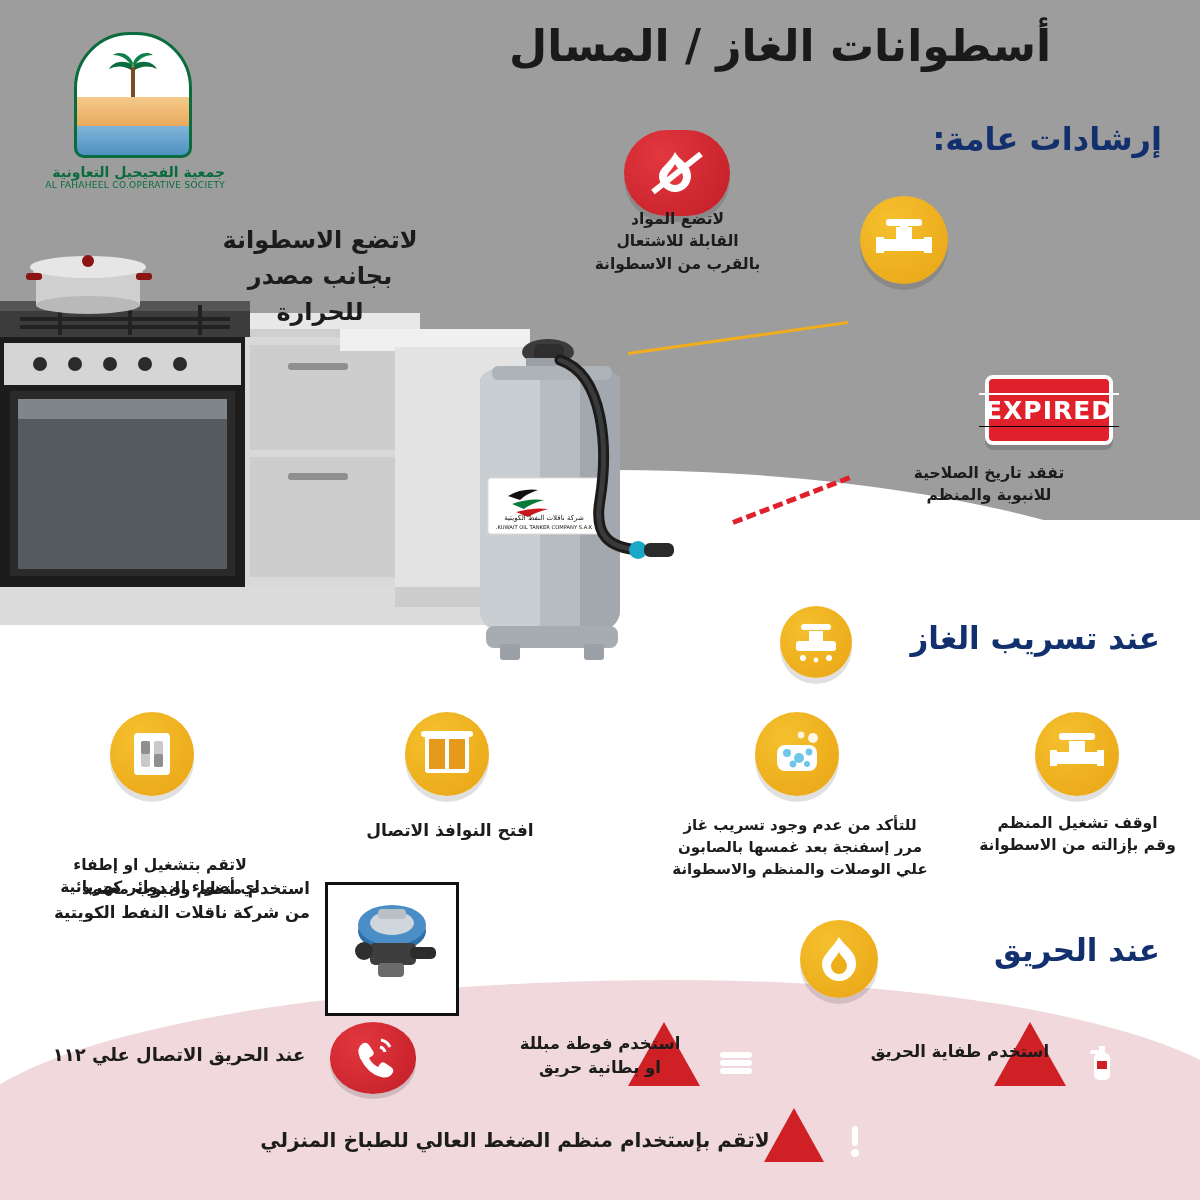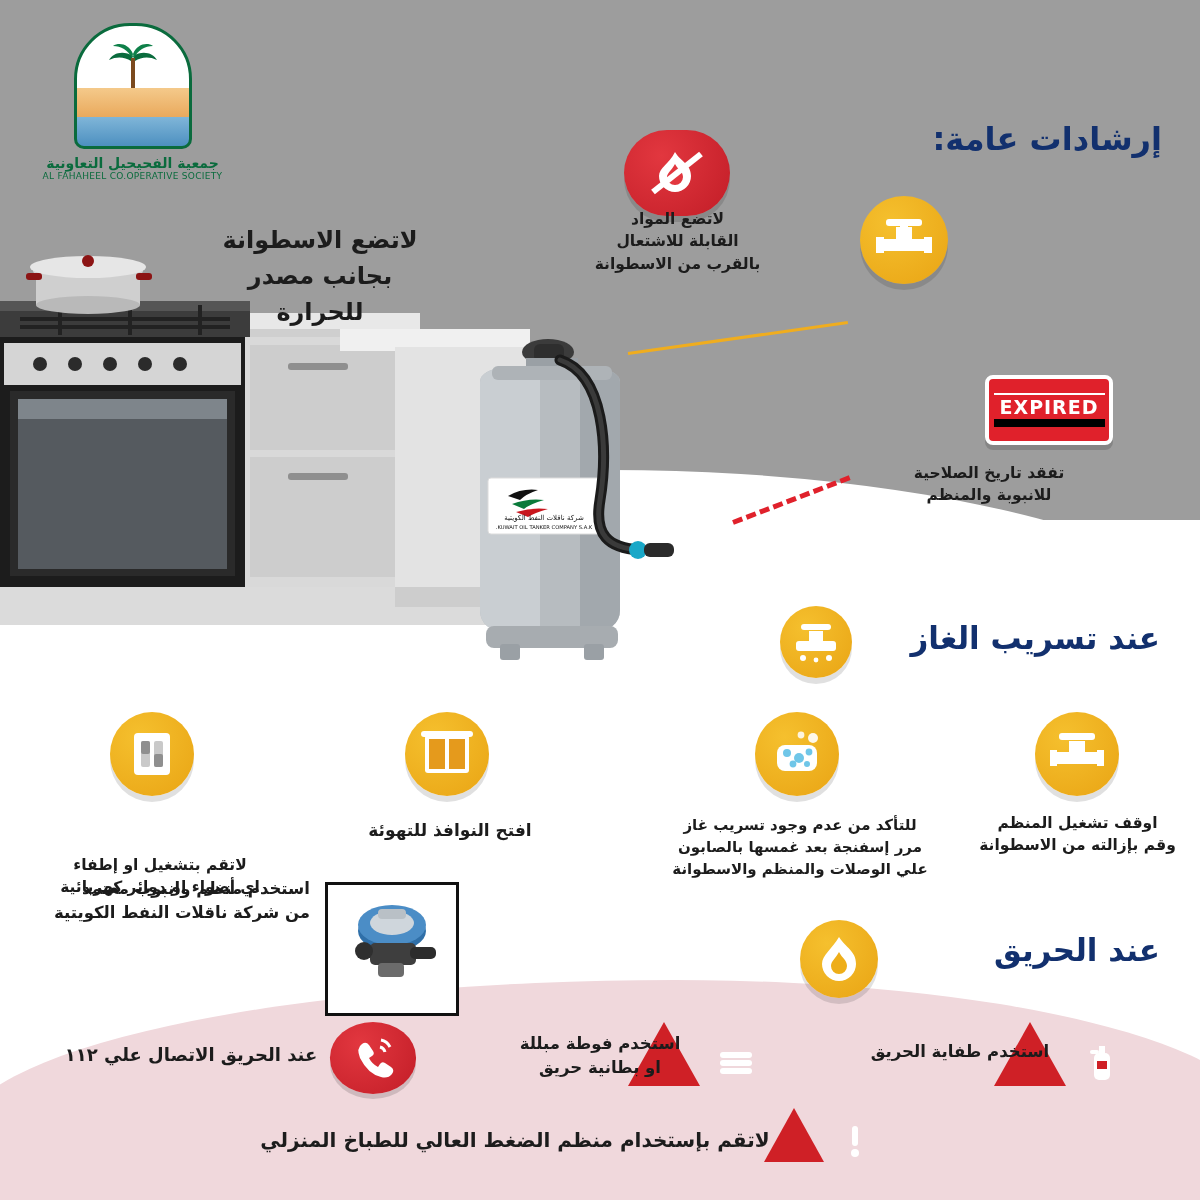--- a/index.html
+++ b/index.html
@@ -23,21 +23,21 @@
   .bg-pink{
     position:absolute;left:-40px;top:980px;width:1300px;height:260px;background:#f0d8dc;
     border-radius:55% 45% 0 0 / 60% 55% 0 0;
   }
 
   
   .title{
     position:absolute;top:18px;right:40px;width:760px;text-align:center;
     color:#1a1a1a;font-size:44px;font-weight:bold;line-height:1.25;
   }
-  .logo{position:absolute;left:40px;top:23px;width:185px;text-align:center;}
+  .logo{position:absolute;left:40px;top:32px;width:185px;}
   .logo-badge{
     width:112px;height:120px;margin:0 auto;position:relative;
     border:3px solid #0a6b3d;border-radius:56px 56px 10px 10px;
     background:linear-gradient(#ffffff 0%,#ffffff 52%,#f4c98a 52%,#e9a95c 76%,#7fb5d8 76%,#4d90c0 100%);
     overflow:hidden;
   }
   .palm{position:absolute;left:50%;top:14px;transform:translateX(-50%);}
   .logo-txt-ar{margin-top:6px;color:#0a6b3d;font-size:14px;font-weight:bold;}
   .logo-txt-en{color:#0a6b3d;font-size:9px;font-weight:normal;letter-spacing:.3px;}
 
@@ -68,22 +68,22 @@
     position:absolute;color:#12306e;font-size:31px;font-weight:bold;text-align:right;
   }
 
   
   .expired{
     position:absolute;width:120px;height:62px;background:#e0212b;border:4px solid #ffffff;
     border-radius:8px;display:flex;align-items:center;justify-content:center;
     box-shadow:0 5px 0 rgba(0,0,0,.15);
   }
   .expired span{
-    color:#ffffff;font-size:19px;font-weight:bold;letter-spacing:1px;
-    border-top:2px solid #fff;border-bottom:8px solid #000000;padding:1px 6px;
+    color:#ffffff;font-size:25px;font-weight:bold;letter-spacing:1px;
+    border-top:2px solid #fff;border-bottom:1px solid #000000;padding:1px 6px;
   }
 
   
   .dash-red{
     position:absolute;left:733px;top:520px;width:125px;height:0;
     border-top:5px dashed #e0212b;transform:rotate(-21deg);transform-origin:left center;
   }
   .line-orange{
     position:absolute;left:628px;top:352px;width:222px;height:0;
     border-top:3px solid #f0ad1e;transform:rotate(-8deg);transform-origin:left center;
@@ -197,20 +197,23 @@
       <text x="114" y="190" font-size="7" fill="#111" text-anchor="middle" font-family="DejaVu Sans">شركة ناقلات النفط الكويتية</text>
       <text x="114" y="199" font-size="5.2" fill="#111" text-anchor="middle" font-family="DejaVu Sans">KUWAIT OIL TANKER COMPANY S.A.K.</text>
     </g>
 
     <path d="M130 30 C175 45 178 120 170 170 C164 205 178 218 210 220" stroke="#1b1b1b" stroke-width="11" fill="none" stroke-linecap="round"></path>
     <path d="M130 30 C175 45 178 120 170 170 C164 205 178 218 210 220" stroke="#3a3a3a" stroke-width="5" fill="none" stroke-linecap="round"></path>
     <circle cx="208" cy="220" r="9" fill="#1aa8c8"></circle>
     <rect x="214" y="213" width="30" height="14" rx="6" fill="#2b2b2b"></rect>
   </svg>
 
+  <div class="title">
+    <span>أسطوانات الغاز / المسال</span>
+  </div>
 
   <div class="logo">
     <div class="logo-badge">
       <svg class="palm" width="64" height="60" viewBox="0 0 64 60">
         <path d="M32 16 C22 10 12 13 8 20 C16 16 24 17 30 21 Z" fill="#0a6b3d"></path>
         <path d="M32 16 C42 10 52 13 56 20 C48 16 40 17 34 21 Z" fill="#0a6b3d"></path>
         <path d="M32 14 C28 4 18 2 12 6 C20 6 27 10 31 18 Z" fill="#0e8049"></path>
         <path d="M32 14 C36 4 46 2 52 6 C44 6 37 10 33 18 Z" fill="#0e8049"></path>
         <rect x="30" y="18" width="4" height="30" fill="#7b4a1e"></rect>
       </svg>
@@ -299,21 +302,21 @@
 
   <div class="badge" style="left:405px;top:712px;width:84px;height:84px;">
     <svg width="52" height="50" viewBox="0 0 52 50">
       <rect x="4" y="6" width="44" height="38" rx="3" fill="#ffffff"></rect>
       <rect x="8" y="10" width="16" height="30" fill="#e59a1c"></rect>
       <rect x="28" y="10" width="16" height="30" fill="#e59a1c"></rect>
       <rect x="24" y="6" width="4" height="38" fill="#ffffff"></rect>
       <rect x="0" y="2" width="52" height="6" rx="3" fill="#ffffff"></rect>
     </svg>
   </div>
-  <div class="lbl" style="left:340px;top:818px;width:220px;font-size:17px;">افتح النوافذ للتهوئة</div>
+  <div class="lbl" style="left:340px;top:818px;width:220px;font-size:17px;">افتح النوافذ الاتصال</div>
 
   <div class="badge" style="left:110px;top:712px;width:84px;height:84px;">
     <svg width="46" height="50" viewBox="0 0 46 50">
       <rect x="5" y="4" width="36" height="42" rx="4" fill="#ffffff"></rect>
       <rect x="12" y="12" width="9" height="26" rx="2" fill="#c9c9c9"></rect>
       <rect x="25" y="12" width="9" height="26" rx="2" fill="#c9c9c9"></rect>
       <rect x="12" y="12" width="9" height="13" rx="2" fill="#8f8f8f"></rect>
       <rect x="25" y="25" width="9" height="13" rx="2" fill="#8f8f8f"></rect>
     </svg>
   </div>
@@ -369,21 +372,21 @@
     استخدم فوطة مبللة<br>او بطانية حريق
   </div>
 
   <div class="phone-badge" style="left:330px;top:1022px;width:86px;height:72px;border-radius:44px/36px;">
     <svg width="44" height="44" viewBox="0 0 44 44">
       <path d="M11 8 q4 -3 7 1 l4 6 q2 3 -1 5 l-3 2 q3 6 9 9 l2 -3 q2 -3 5 -1 l6 4 q4 3 1 7 q-4 5 -11 3 Q17 38 9 22 Q5 12 11 8z" fill="#ffffff"></path>
       <path d="M30 4 q6 1 9 7" stroke="#ffffff" stroke-width="3" fill="none"></path>
       <path d="M29 11 q4 1 5 5" stroke="#ffffff" stroke-width="3" fill="none"></path>
     </svg>
   </div>
-  <div class="lbl" style="left:56px;top:1042px;width:270px;font-size:18px;">عند الحريق الاتصال علي ١١٢</div>
+  <div class="lbl" style="left:44px;top:1042px;width:270px;font-size:18px;">عند الحريق الاتصال علي ١١٢</div>
 
   <div class="tri-wrap" style="left:824px;top:1108px;">
     <div class="tri" style="border-left-width:30px;border-right-width:30px;border-bottom-width:54px;"></div>
     <svg style="position:absolute;left:22px;top:18px;" width="18" height="34" viewBox="0 0 18 34">
       <rect x="6" y="0" width="6" height="20" rx="3" fill="#ffffff"></rect>
       <circle cx="9" cy="27" r="4" fill="#ffffff"></circle>
     </svg>
   </div>
   <div class="lbl" style="left:215px;top:1126px;width:600px;font-size:20px;">لاتقم بإستخدام منظم الضغط العالي للطباخ المنزلي</div>
 

